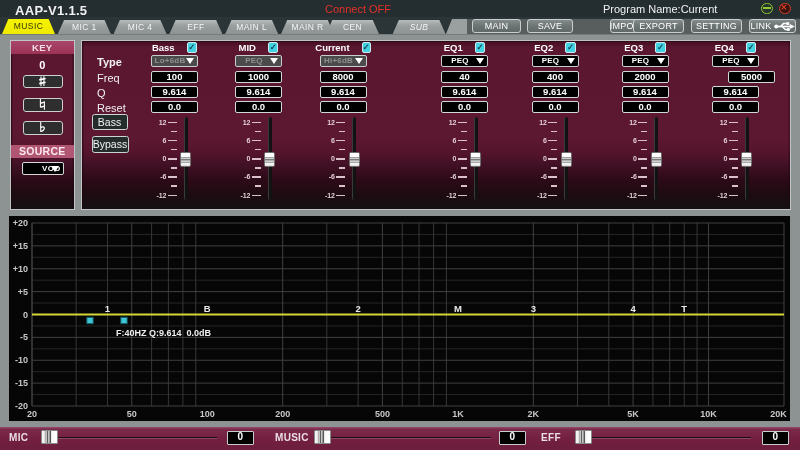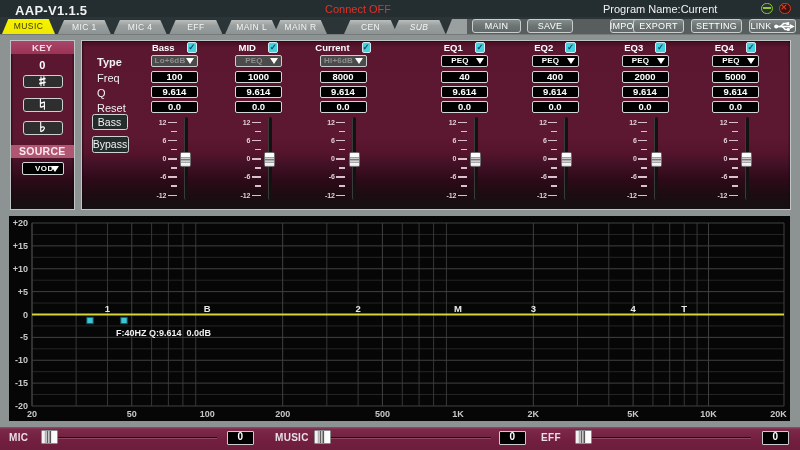--- a/index.html
+++ b/index.html
@@ -35,21 +35,21 @@
 #eqpanel  { left:80.5px; top:40px; width:710px; height:169.5px; }
 #keyhdr { position:absolute; left:0; top:0; width:100%; height:13px; background:linear-gradient(180deg,#a8466a 0%,#9c3356 100%);
   color:#f3dbe3; font-size:9.5px; font-weight:bold; text-align:center; line-height:13px; letter-spacing:0.4px; }
 #keyzero { position:absolute; left:0; top:18px; width:100%; text-align:center; color:#fff; font-size:11px; font-weight:bold; }
 .kbtn { position:absolute; left:12px; width:40.5px; height:13.5px; background:#2e2e2e; border:1.5px solid #ccd1d1; border-radius:3px;
   display:flex; align-items:center; justify-content:center; }
 #srcband { position:absolute; left:0; top:104px; width:100%; height:12.5px; background:#b05672;
   color:#fde8ef; font-size:10.5px; font-weight:bold; text-align:center; line-height:12.5px; letter-spacing:0.3px; }
 #voddd { position:absolute; left:11.5px; top:120.5px; width:41.5px; height:13.5px; background:#000; border:1.5px solid #d2d6d6; border-radius:2px;
   color:#fff; font-size:8px; font-weight:bold; display:flex; align-items:center; }
-#voddd span { margin-left:12px; letter-spacing:0.5px; }
+#voddd span { margin-left:19px; letter-spacing:0.5px; }
 #voddd .tri { position:absolute; right:4px; top:3px; width:0; height:0; border-left:4.5px solid transparent; border-right:4.5px solid transparent; border-top:6px solid #fff; }
 .rowlab { position:absolute; color:#f0f0f0; font-size:11px; }
 .hdr { position:absolute; width:47px; height:11px; display:flex; align-items:center; justify-content:center; gap:12px; }
 .hname { color:#fff; font-size:9.5px; font-weight:bold; }
 .cb { width:10.5px; height:10.5px; background:#42d2e2; border:1px solid #cfe9ec; border-radius:2px; color:#14495c; font-size:8.5px; line-height:9.5px; text-align:center; font-weight:bold; }
 .dd { position:absolute; width:47px; height:12px; border:1.5px solid #c9cdcd; border-radius:2px; display:flex; align-items:center; justify-content:center; }
 .dd > span:first-child { font-size:8px; font-weight:bold; letter-spacing:0.2px; padding-right:9px; }
 .dd .tri { position:absolute; right:3px; top:2.5px; width:0; height:0; border-left:4.5px solid transparent; border-right:4.5px solid transparent; border-top:6px solid #fff; }
 .dd-dis { background:#4b4b4b; }
 .dd-dis span { color:#8f8f8f; }
@@ -83,22 +83,22 @@
   <span class="prog">Program Name:Current</span>
   <div class="winbtn" id="btn-min"></div>
   <div class="winbtn" id="btn-close"></div>
 </div>
 <div id="tabstrip">
 <div class="tab active" style="left:2.0px;">MUSIC</div>
 <div class="tab" style="left:57.8px;">MIC 1</div>
 <div class="tab" style="left:113.6px;">MIC 4</div>
 <div class="tab" style="left:169.4px;">EFF</div>
 <div class="tab" style="left:225.2px;">MAIN L</div>
-<div class="tab" style="left:274px;">MAIN R</div>
-<div class="tab" style="left:344px;">CEN</div>
+<div class="tab" style="left:281.0px;">MAIN R</div>
+<div class="tab" style="left:326px;">CEN</div>
 <div class="tab" style="left:392.6px;font-style:italic;">SUB</div>
 </div>
 <div id="tabfill"></div>
 <div id="tbdark"></div>
 <div class="tbtn" style="left:472px;width:49px;">MAIN</div>
 <div class="tbtn" style="left:527px;width:46px;">SAVE</div>
 <div class="tbtn" style="left:610px;width:36px;">IMPORT</div>
 <div class="tbtn" style="left:633px;width:51px;">EXPORT</div>
 <div class="tbtn" style="left:691px;width:51px;">SETTING</div>
 <div class="tbtn" style="left:749px;width:47px;">LINK <svg width="21" height="11" viewBox="0 0 21 11" style="margin-left:2px">
@@ -417,21 +417,21 @@
 <div class="track" style="left:654.3px;top:117px;"></div>
 <div class="knob" style="left:650.8px;top:152px;"></div>
 <div class="hdr" style="left:712.0px;top:42px;">
       <span class="hname">EQ4</span>
       <span class="cb">✓</span>
     </div>
 <div class="dd dd-en" style="left:712.0px;top:54.5px;">
       <span>PEQ</span>
       <span class="tri"></span>
     </div>
-<div class="fld" style="left:712.0px;top:70.5px;">5000</div>
+<div class="fld" style="left:728px;top:70.5px;">5000</div>
 <div class="fld" style="left:712.0px;top:85.5px;">9.614</div>
 <div class="fld" style="left:712.0px;top:100.5px;">0.0</div>
 <div class="tick maj" style="left:709.5px;top:118.50px;">
       <span>12</span>
       <i></i>
     </div>
 <div class="tick maj" style="left:709.5px;top:136.75px;">
       <span>6</span>
       <i></i>
     </div>

